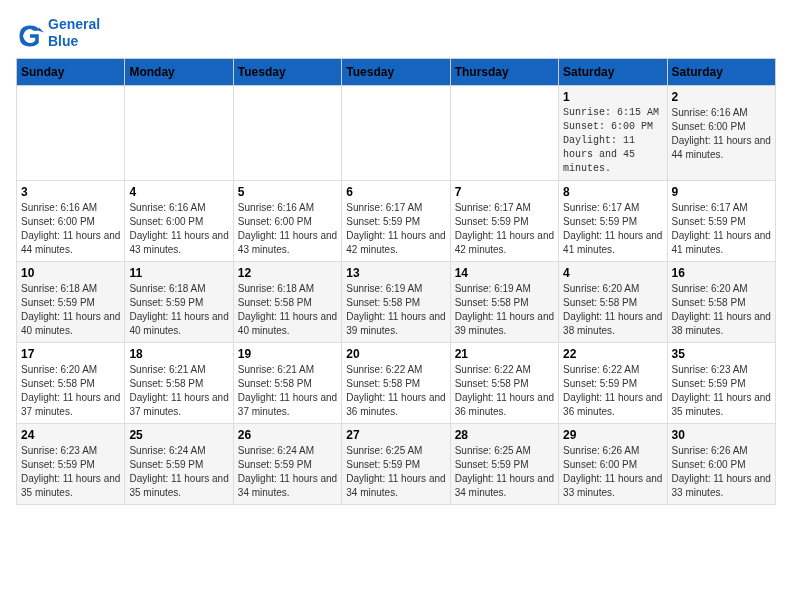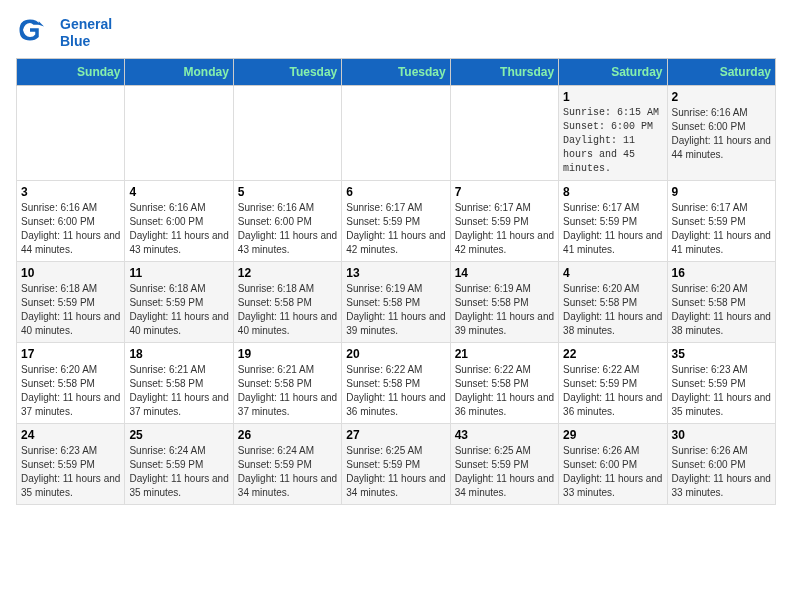--- a/index.html
+++ b/index.html
@@ -11,22 +11,22 @@
       padding: 16px;
     }
     .header-section {
       display: flex;
       align-items: flex-start;
       justify-content: space-between;
       margin-bottom: 8px;
     }
     .logo {
       display: flex;
-      align-items: flex-start;
-      gap: 16px;
+      align-items: flex-end;
+      gap: 4px;
     }
     .logo-icon {
       width: 28px;
       height: 28px;
     }
     .title-section {
       text-align: right;
     }
     .main-title {
       font-size: 32px;
@@ -37,23 +37,23 @@
       font-size: 16px;
       color: #555;
     }
     table {
       width: 100%;
       border-collapse: collapse;
       font-size: 11px;
     }
     thead tr th {
       background-color: #1565c0;
-      color: #86efac;
+      color: #000000;
       padding: 6px 4px;
-      text-align: right;
+      text-align: left;
       font-size: 12px;
       border: 1px solid #ccc;
     }
     tbody tr td {
       border: 1px solid #ddd;
       vertical-align: top;
       padding: 4px;
       min-height: 70px;
       height: 80px;
       width: calc(100% / 7);
@@ -281,21 +281,21 @@
 Sunset: 5:59 PM
 Daylight: 11 hours and 34 minutes.</div>
         </td>
         <td>
           <div class="day-number">27</div>
           <div class="day-info" style="white-space: pre-line;">Sunrise: 6:25 AM
 Sunset: 5:59 PM
 Daylight: 11 hours and 34 minutes.</div>
         </td>
         <td>
-          <div class="day-number">43</div>
+          <div class="day-number">28</div>
           <div class="day-info" style="white-space: pre-line;">Sunrise: 6:25 AM
 Sunset: 5:59 PM
 Daylight: 11 hours and 34 minutes.</div>
         </td>
         <td>
           <div class="day-number">29</div>
           <div class="day-info" style="white-space: pre-line;">Sunrise: 6:26 AM
 Sunset: 6:00 PM
 Daylight: 11 hours and 33 minutes.</div>
         </td>

